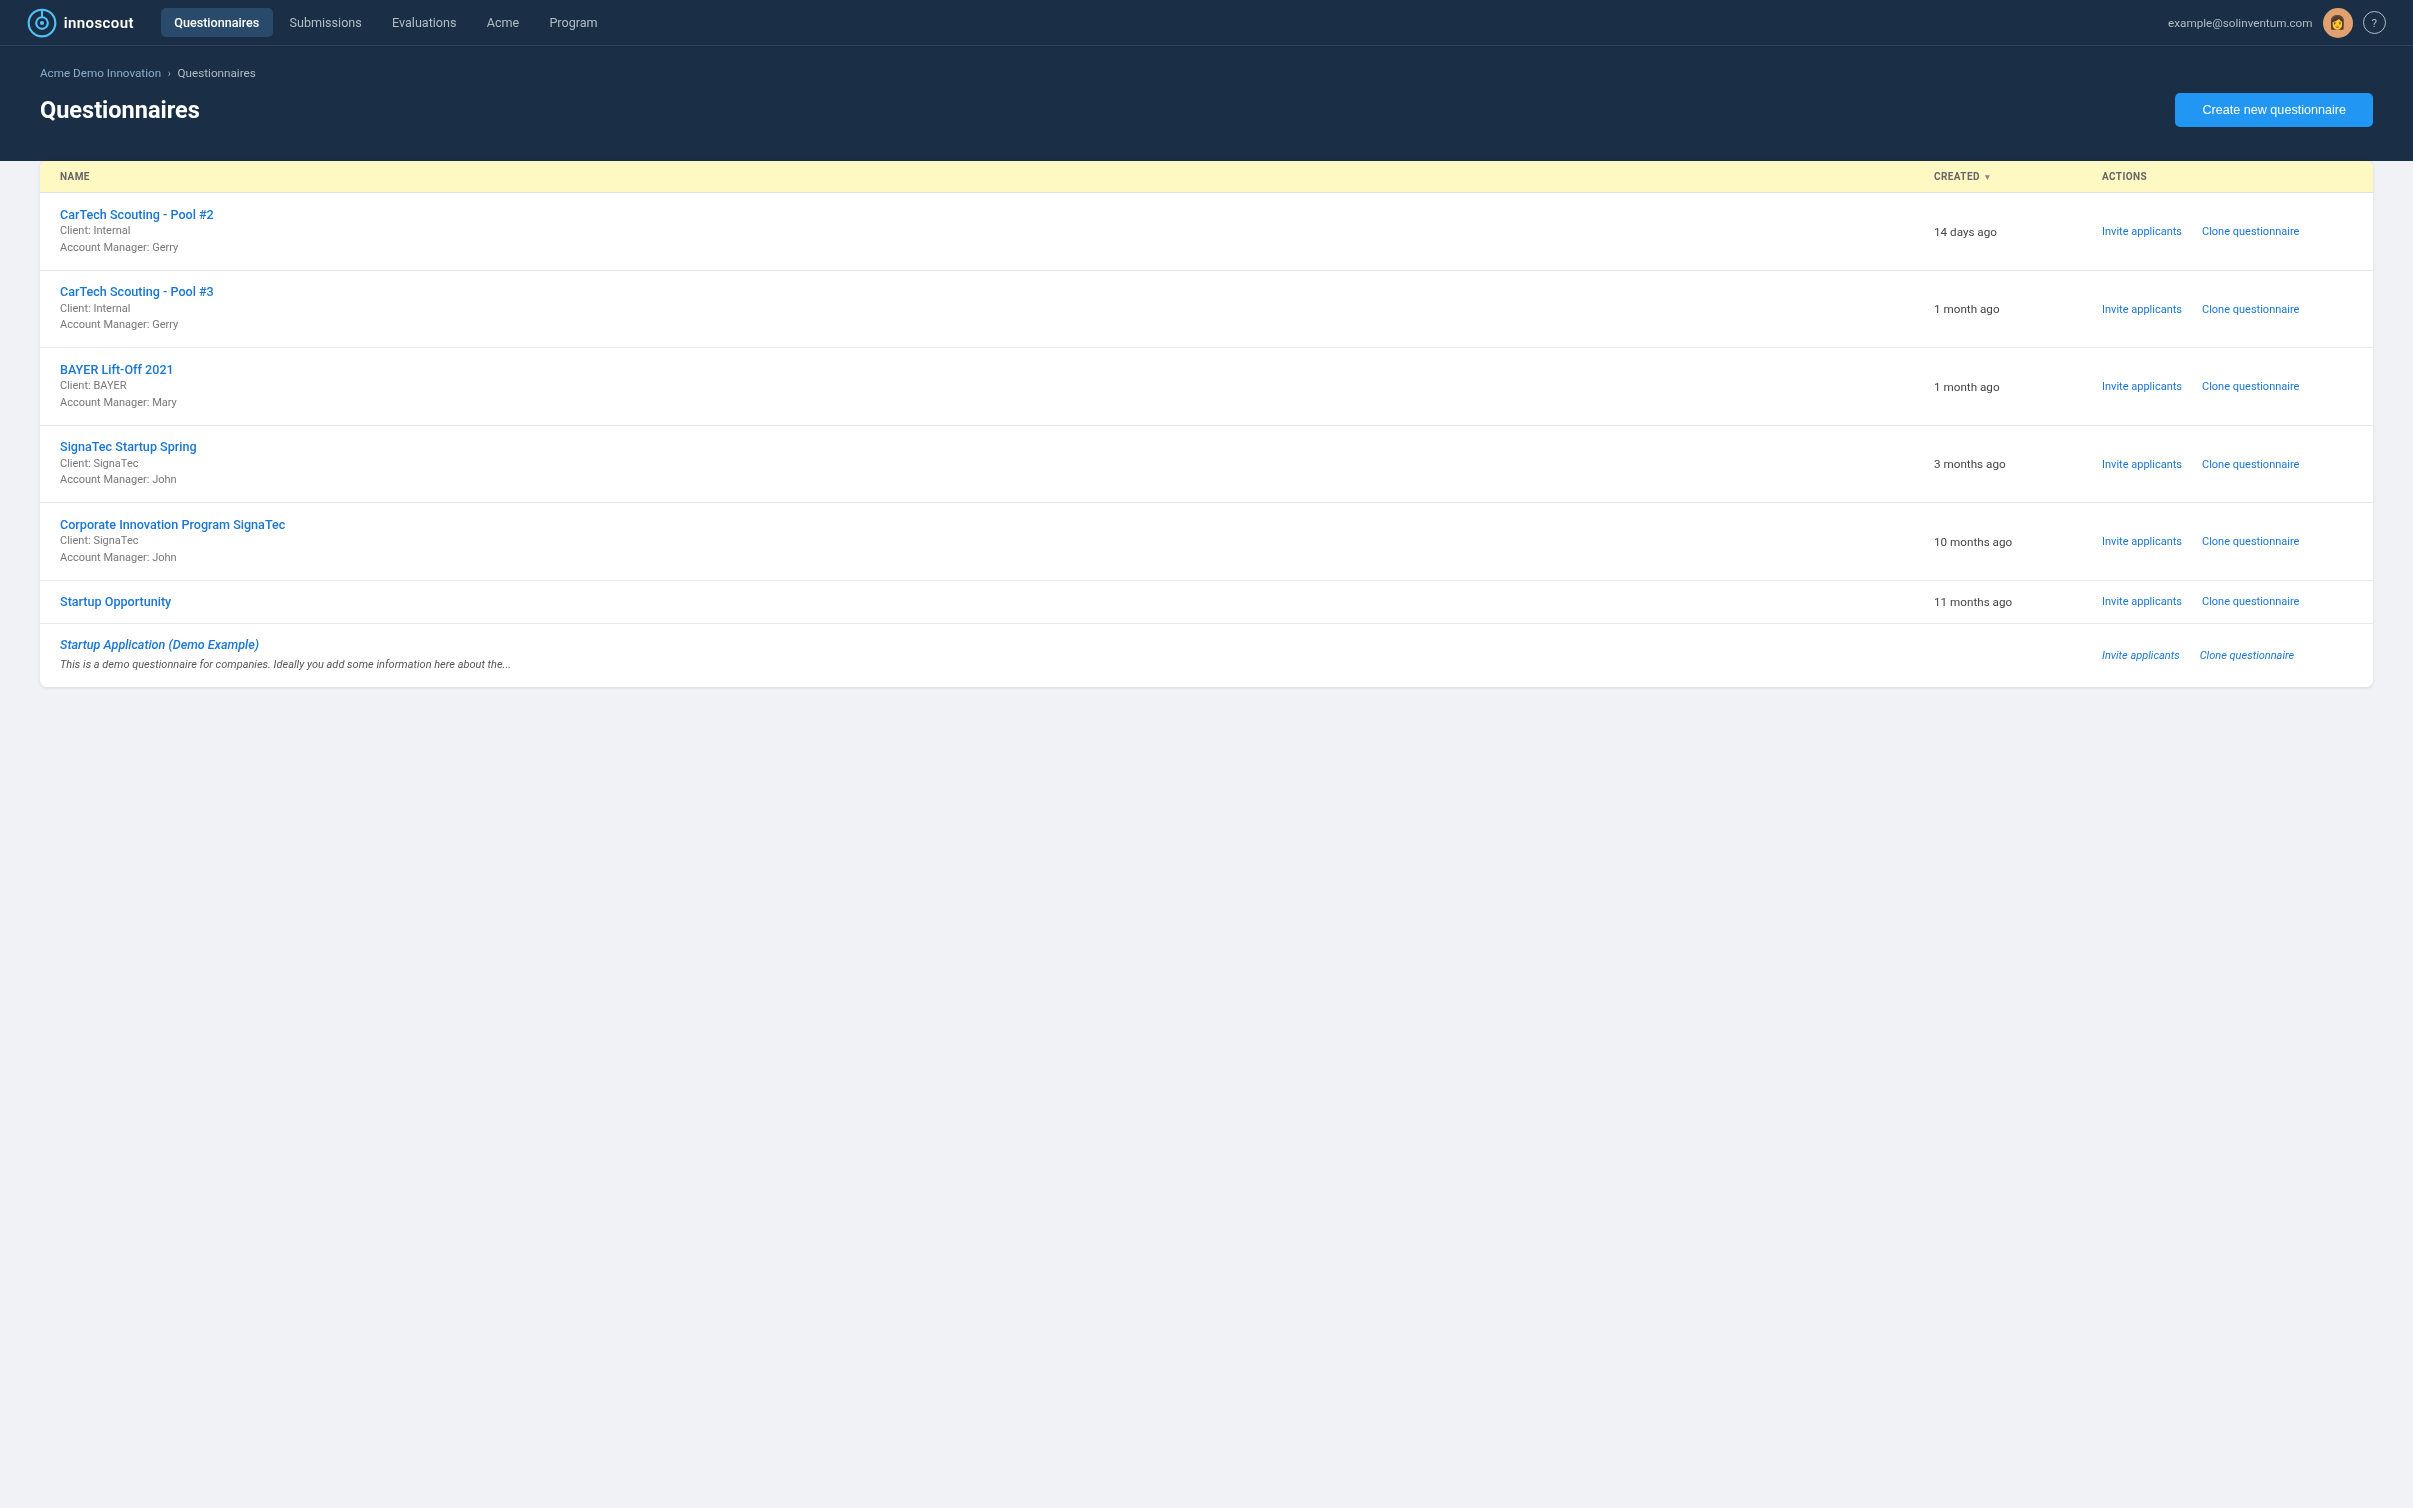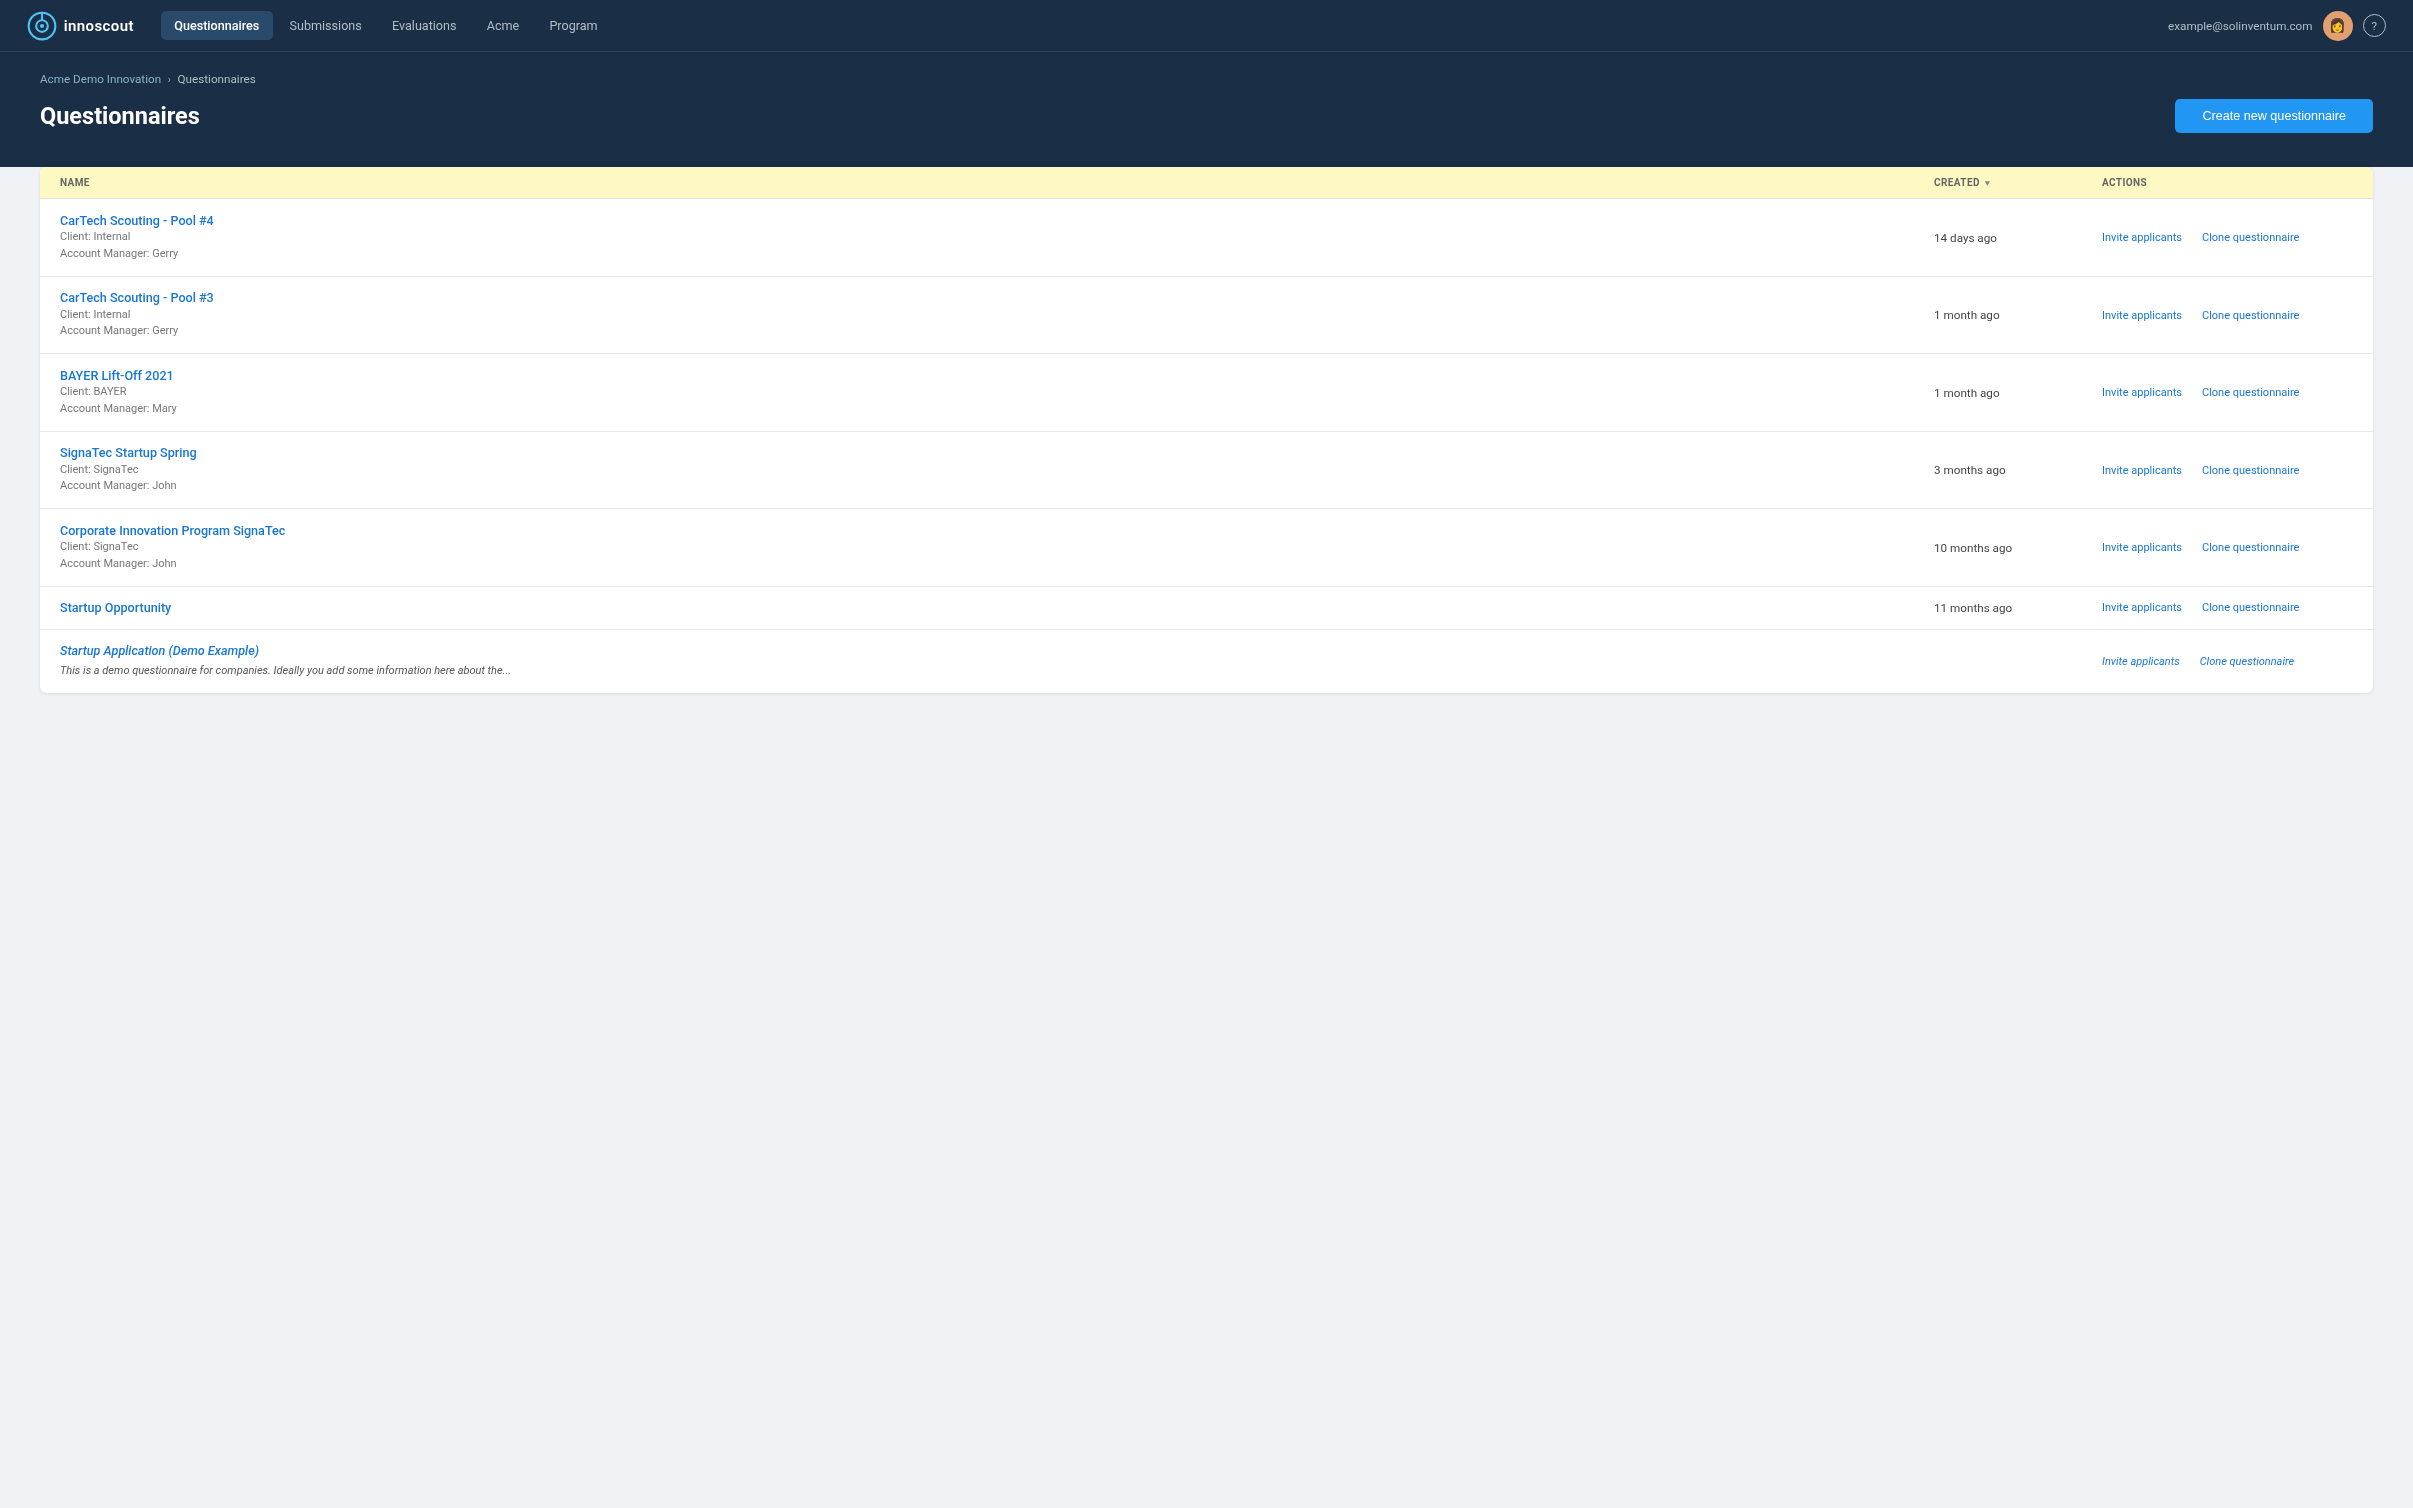--- a/index.html
+++ b/index.html
@@ -8,21 +8,21 @@
       background: #f0f2f5;
       min-height: 100vh;
     }
 
     
     .navbar {
       background: #1a2e45;
       display: flex;
       align-items: center;
       padding: 0 27px;
-      height: 52px;
+      height: 46px;
       border-bottom: 0.8px solid rgba(255,255,255,0.1);
     }
     .navbar-logo {
       display: flex;
       align-items: center;
       gap: 6.7px;
       margin-right: 27px;
     }
     .logo-icon {
       width: 30px;
@@ -256,21 +256,21 @@
       <span>CREATED</span>
       <span class="sort-icon">▼</span>
     </div>
     <div class="col-header">
       <span>ACTIONS</span>
     </div>
   </div>
 
   <div class="table-row">
     <div class="row-name-section">
-      <a class="row-title">CarTech Scouting - Pool #4</a>
+      <a class="row-title">CarTech Scouting - Pool #2</a>
       <div class="row-meta">Client: Internal<br>Account Manager: Gerry</div>
     </div>
     <div class="row-created">14 days ago</div>
     <div class="row-actions">
       <a class="action-link">Invite applicants</a>
       <a class="action-link">Clone questionnaire</a>
     </div>
   </div>
 
   <div class="table-row">

